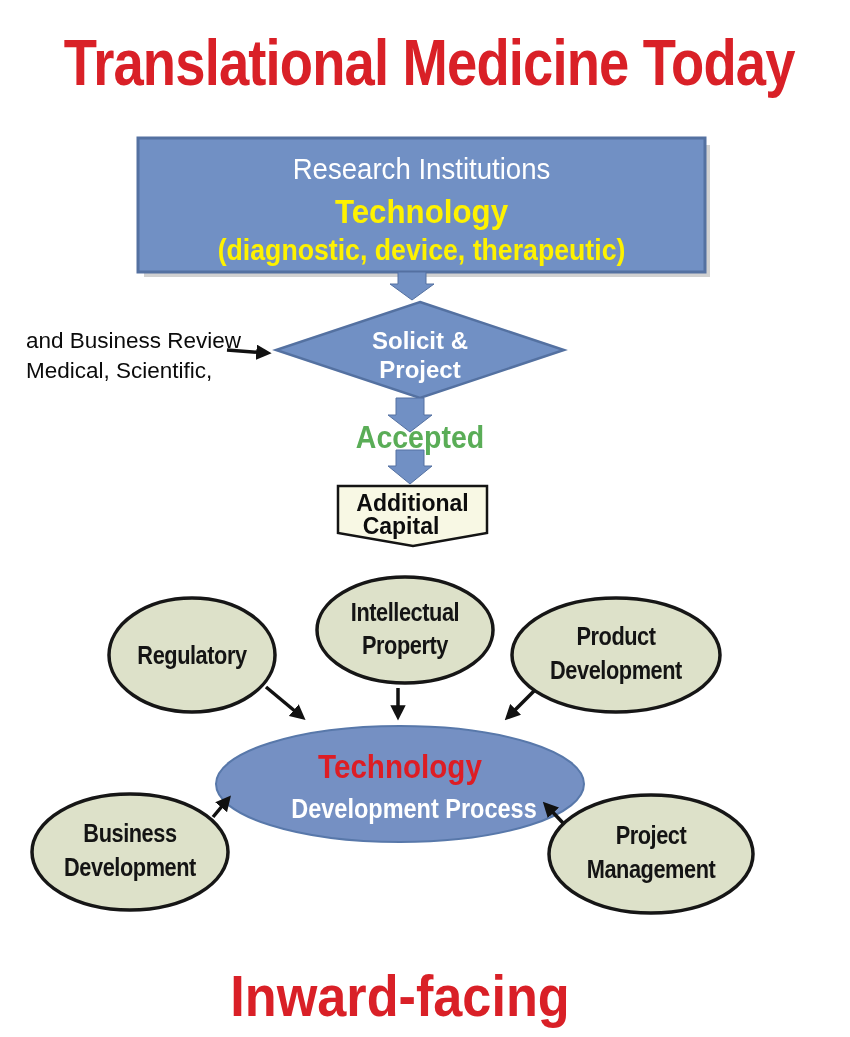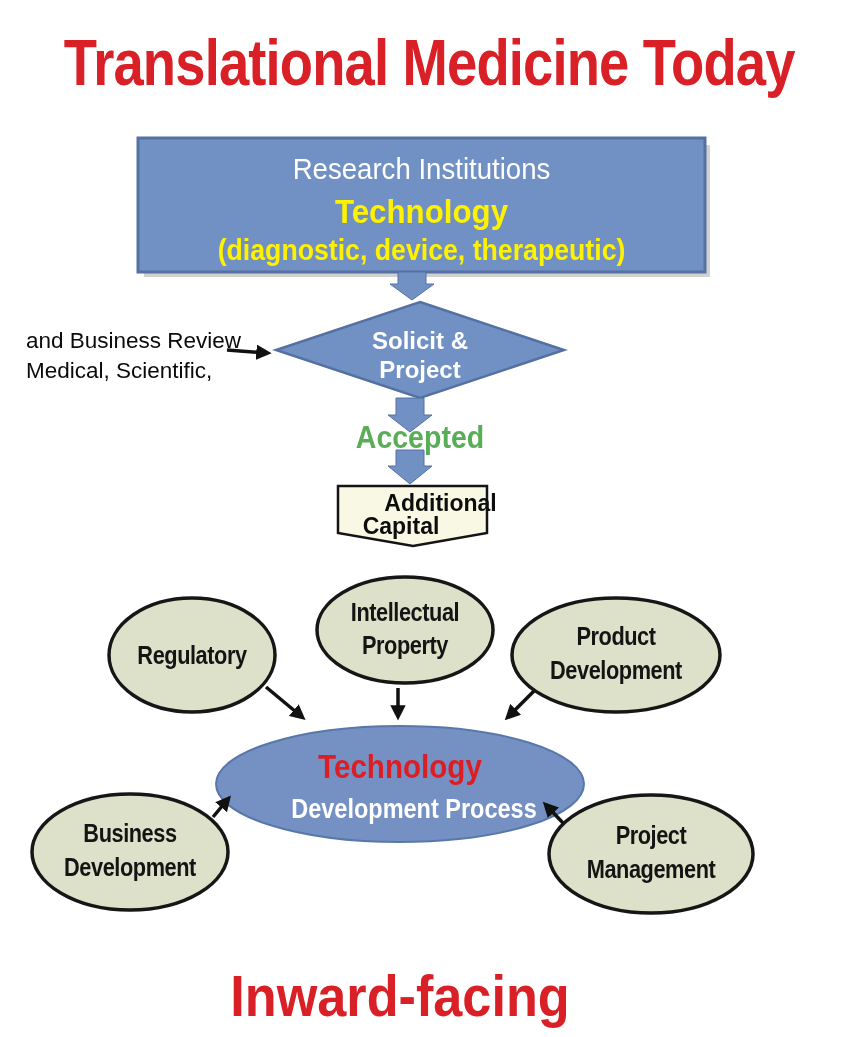--- a/index.html
+++ b/index.html
@@ -21,21 +21,21 @@
     left:0;top:962px;width:800px;font-size:58px;font-weight:bold;color:#d92027;
     transform:scaleX(0.9);transform-origin:50% 50%;
   }
   .box-l1{left:138px;top:152px;width:567px;font-size:30px;color:#ffffff;}
   .box-l2{left:138px;top:192px;width:567px;font-size:34px;font-weight:bold;color:#fef200;}
   .box-l3{left:138px;top:234px;width:567px;font-size:29px;font-weight:bold;color:#fef200;}
   .review{left:26px;top:326px;width:230px;font-size:22.5px;line-height:30px;color:#0b0b0b;white-space:normal;}
   .dia-l1{left:320px;top:327px;width:200px;font-size:24px;font-weight:bold;color:#ffffff;}
   .dia-l2{left:320px;top:356px;width:200px;font-size:24px;font-weight:bold;color:#ffffff;}
   .accepted{left:320px;top:420px;width:200px;font-size:31px;font-weight:bold;color:#5aad57;}
-  .ban-l1{left:338px;top:490px;width:149px;font-size:23px;font-weight:bold;color:#0d0d0d;padding-left:28px;}
+  .ban-l1{left:338px;top:490px;width:149px;font-size:23px;font-weight:bold;color:#0d0d0d;}
   .ban-l2{left:338px;top:513px;width:126px;font-size:23px;font-weight:bold;color:#0d0d0d;}
   .sat{font-size:25px;font-weight:bold;color:#141414;letter-spacing:-0.5px;}
   .ctr-l1{left:300px;top:747px;width:200px;font-size:34px;font-weight:bold;color:#dd1d24;}
   .ctr-l2{left:275px;top:794px;width:250px;font-size:27px;font-weight:bold;color:#ffffff;}
 </style>
 </head>
 <body>
 
 <div class="stage">
 

